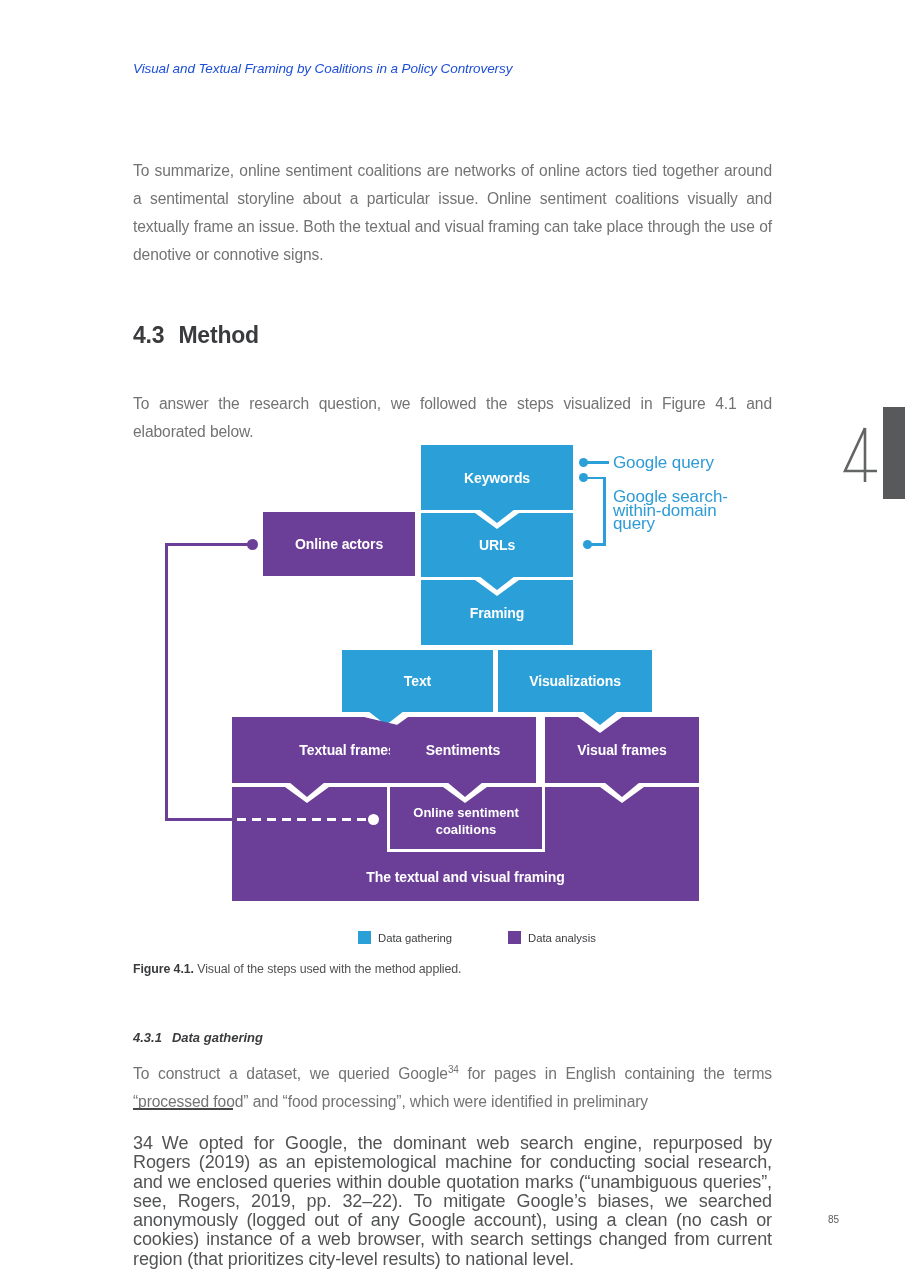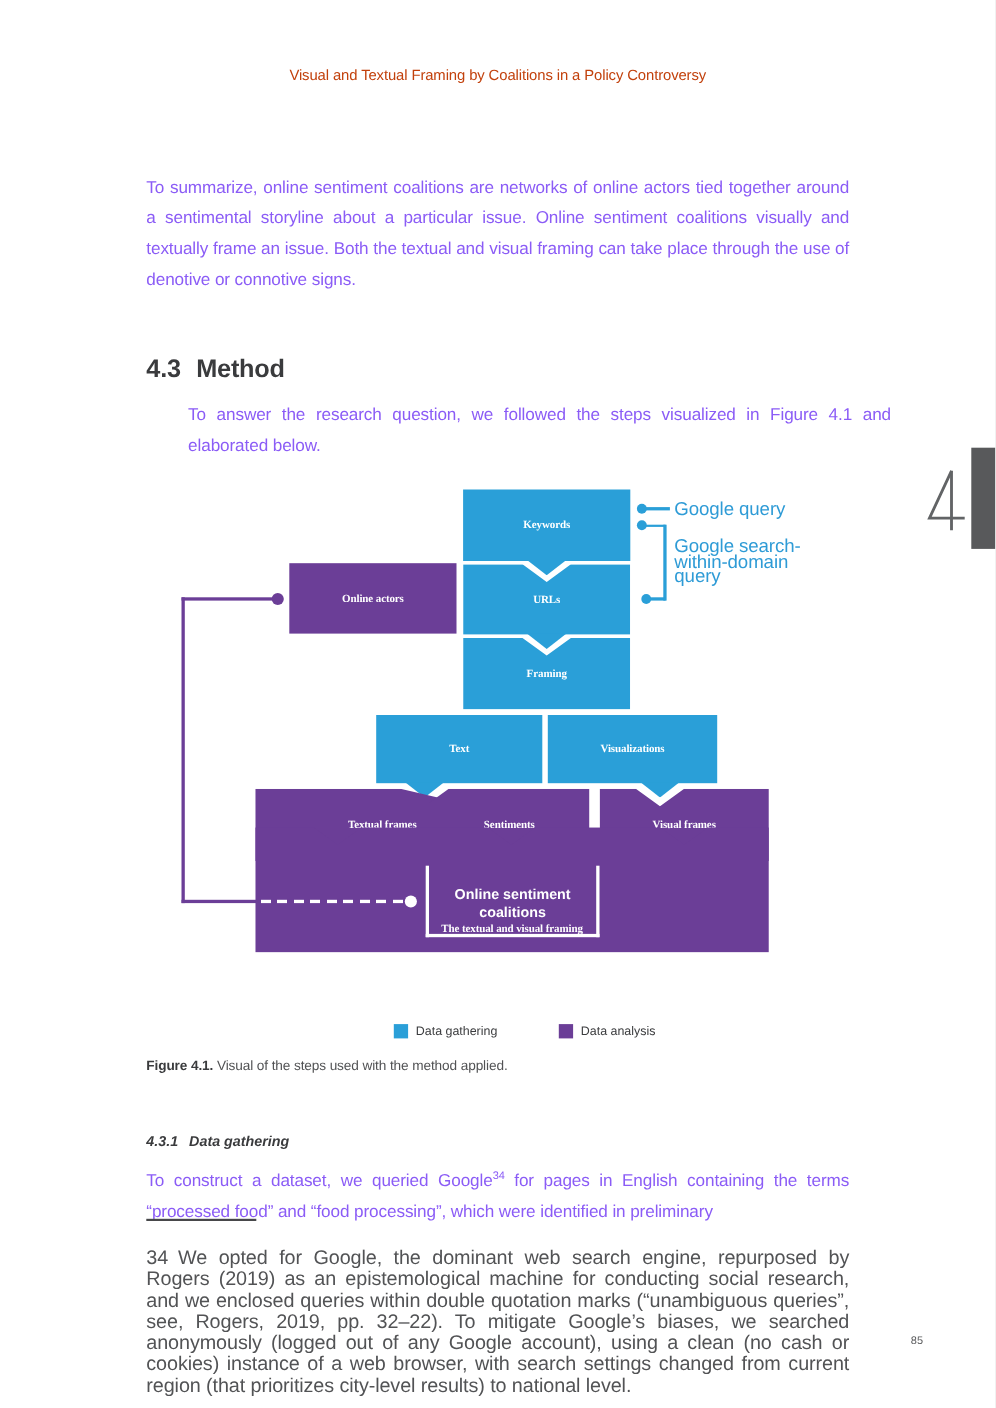--- a/index.html
+++ b/index.html
@@ -4,29 +4,29 @@
 <style>
   html,body{margin:0;padding:0;background:#e8e8e8;}
   .page{
     position:relative;width:905px;height:1280px;background:#ffffff;
     font-family:"Liberation Sans","DejaVu Sans",sans-serif;
     overflow:hidden;margin:0 auto;
   }
   
   .running-header{
     position:absolute;left:133px;top:61px;width:639px;
-    text-align:center;font-size:13.5px;color:#c2410c;letter-spacing:-0.1px;
+    text-align:left;font-size:13.5px;color:#1d4ed8;letter-spacing:-0.1px;font-style:italic;
   }
   .body-par{
     position:absolute;left:133px;width:639px;
-    font-size:15.6px;line-height:28.2px;color:#8b5cf6;
+    font-size:15.6px;line-height:28.2px;color:#737373;
     text-align:justify;letter-spacing:-0.1px;
   }
   .par-intro{top:141px;}
-  .par-method{top:348px;margin-left:38px;}
+  .par-method{top:374px;}
   .section-heading{
     position:absolute;left:133px;top:303px;
     font-size:23px;font-weight:bold;color:#3a3b3d;letter-spacing:-0.2px;
   }
   .section-heading .sec-num{margin-right:14px;}
   .subsection-heading{
     position:absolute;left:133px;top:1017px;
     font-size:13px;font-weight:bold;font-style:italic;color:#3a3b3d;
   }
   .subsection-heading .sec-num{margin-right:10px;}
@@ -46,39 +46,39 @@
   .footnote .fn-num{padding-right:9px;}
   .page-number{position:absolute;left:828px;top:1214px;font-size:10px;color:#5b5c5e;}
 
   
   .chapter-rect{position:absolute;left:883px;top:407px;width:22px;height:92px;background:#58595b;}
   .chapter-numeral{position:absolute;left:842px;top:426px;}
 
   
   .node{
     position:absolute;display:flex;align-items:center;justify-content:center;
-    color:#ffffff;font-weight:bold;font-size:10px;text-align:center;letter-spacing:-0.1px;font-family:Liberation Serif, serif;
+    color:#ffffff;font-weight:bold;font-size:14px;text-align:center;letter-spacing:-0.1px;
   }
   .blue{background:var(--data-gathering,#2a9fd8);}
   .purple{background:var(--data-analysis,#6b3e97);}
   .n-keywords{left:421px;top:445px;width:152px;height:65px;}
   .n-urls{left:421px;top:513px;width:152px;height:64px;
     clip-path:polygon(0 0,54px 0,76px 16px,98px 0,100% 0,100% 100%,0 100%);}
   .n-webpages{left:421px;top:580px;width:152px;height:65px;
     clip-path:polygon(0 0,54px 0,76px 16px,98px 0,100% 0,100% 100%,0 100%);}
   .n-online-actors{left:263px;top:512px;width:152px;height:64px;}
   .n-text{left:342px;top:650px;width:151px;height:62px;}
   .n-visualizations{left:498px;top:650px;width:154px;height:62px;}
   .n-textual-frames{left:232px;top:717px;width:151px;height:66px;
     clip-path:polygon(0 0,132px 0,100% 14px,100% 100%,0 100%);padding-left:40px;}
   .n-sentiments{left:390px;top:717px;width:146px;height:66px;
     clip-path:polygon(0 13px,18px 0,100% 0,100% 100%,0 100%);}
   .n-visual-frames{left:545px;top:717px;width:154px;height:66px;
     clip-path:polygon(0 0,33px 0,55px 16px,77px 0,100% 0,100% 100%,0 100%);}
-  .n-framing{left:232px;top:752px;width:467px;height:114px;align-items:flex-end;
+  .n-framing{left:232px;top:787px;width:467px;height:114px;align-items:flex-end;
     clip-path:polygon(0 0,53px 0,75px 16px,97px 0,211px 0,233px 16px,255px 0,368px 0,390px 16px,412px 0,100% 0,100% 100%,0 100%);}
   .n-framing .framing-label{width:100%;text-align:center;padding-bottom:16px;}
   .n-coalitions{
     position:absolute;left:387px;top:787px;width:158px;height:65px;box-sizing:border-box;
     border-left:3px solid #fff;border-right:3px solid #fff;border-bottom:3px solid #fff;
     display:flex;align-items:center;justify-content:center;text-align:center;
     color:#fff;font-weight:bold;font-size:13px;line-height:17px;
   }
   .n-coalitions .label{padding:6px 14px 0 14px;}
   

